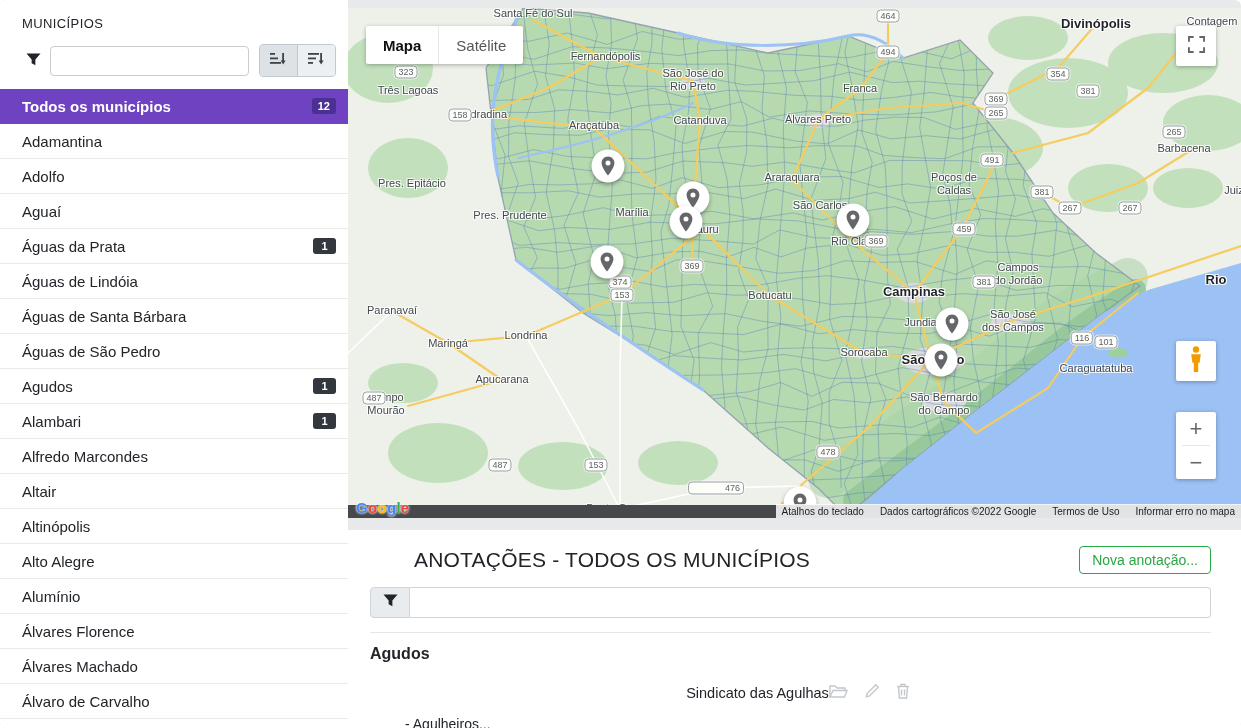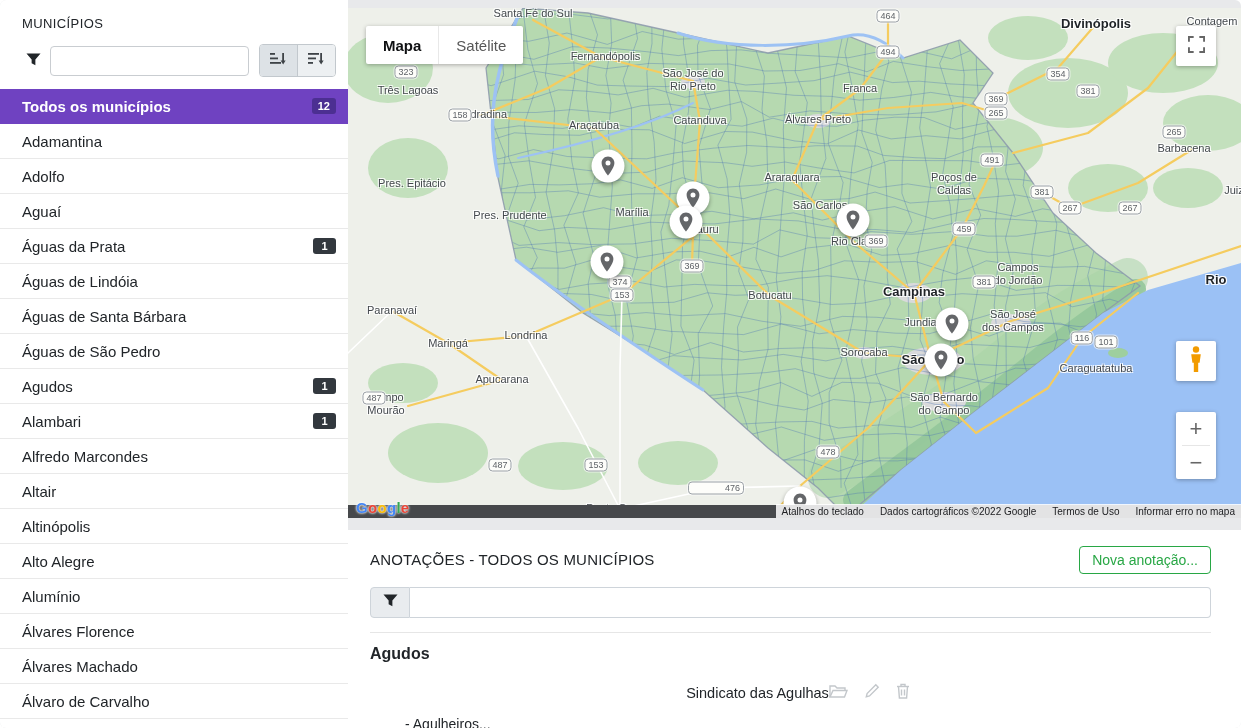--- a/index.html
+++ b/index.html
@@ -44,21 +44,21 @@
   .zoom-divider{height:1px;background:#e6e6e6;margin:0 6px;}
   .bottom-strip{position:absolute;left:0;bottom:0;width:100%;height:13px;background:#46484b;z-index:4;}
   .glogo{position:absolute;left:8px;bottom:2px;z-index:6;font-size:15px;font-weight:bold;letter-spacing:.3px;cursor:pointer;
          text-shadow:0 0 2px #fff,0 0 3px #fff;}
   .attr-bar{position:absolute;right:0;bottom:0;height:14px;display:flex;align-items:center;background:rgba(255,255,255,.85);font-size:10px;color:#202124;padding:0 6px;gap:16px;z-index:5;white-space:nowrap;}
   .attr-item{cursor:pointer;}
 
   
   .annotations{position:absolute;left:348px;top:530px;width:893px;height:198px;background:#fff;box-sizing:border-box;padding:14px 30px 0 22px;overflow:hidden;}
   .ann-header{display:flex;align-items:center;justify-content:space-between;height:31px;}
-  .ann-title{font-size:15px;color:#212529;letter-spacing:.2px;}
+  .ann-title{font-size:21px;color:#212529;letter-spacing:.2px;margin-left:44px;}
   .new-note-btn{background:#fff;border:1px solid #28a745;color:#28a745;border-radius:4px;font-size:14px;padding:5px 12px;cursor:pointer;font-family:inherit;}
   .ann-filter{display:flex;margin-top:12px;height:31px;}
   .ann-funnel{width:38px;background:#e9ecef;border:1px solid #ced4da;border-radius:4px 0 0 4px;display:flex;align-items:center;justify-content:center;cursor:pointer;}
   .ann-filter-input{flex:1;border:1px solid #ced4da;border-left:none;border-radius:0 4px 4px 0;box-sizing:border-box;padding:0 8px;font-size:14px;outline:none;}
   .ann-section{margin-top:14px;border-top:1px solid #e6e6e6;padding-top:12px;}
   .ann-muni{font-size:16px;font-weight:bold;color:#212529;}
   .ann-item{margin-top:20px;padding-left:15px;}
   .ann-item-head{display:flex;align-items:center;justify-content:center;}
   .ann-item-title{font-size:14.5px;color:#212529;}
   .ann-actions{display:flex;gap:16px;align-items:center;}

